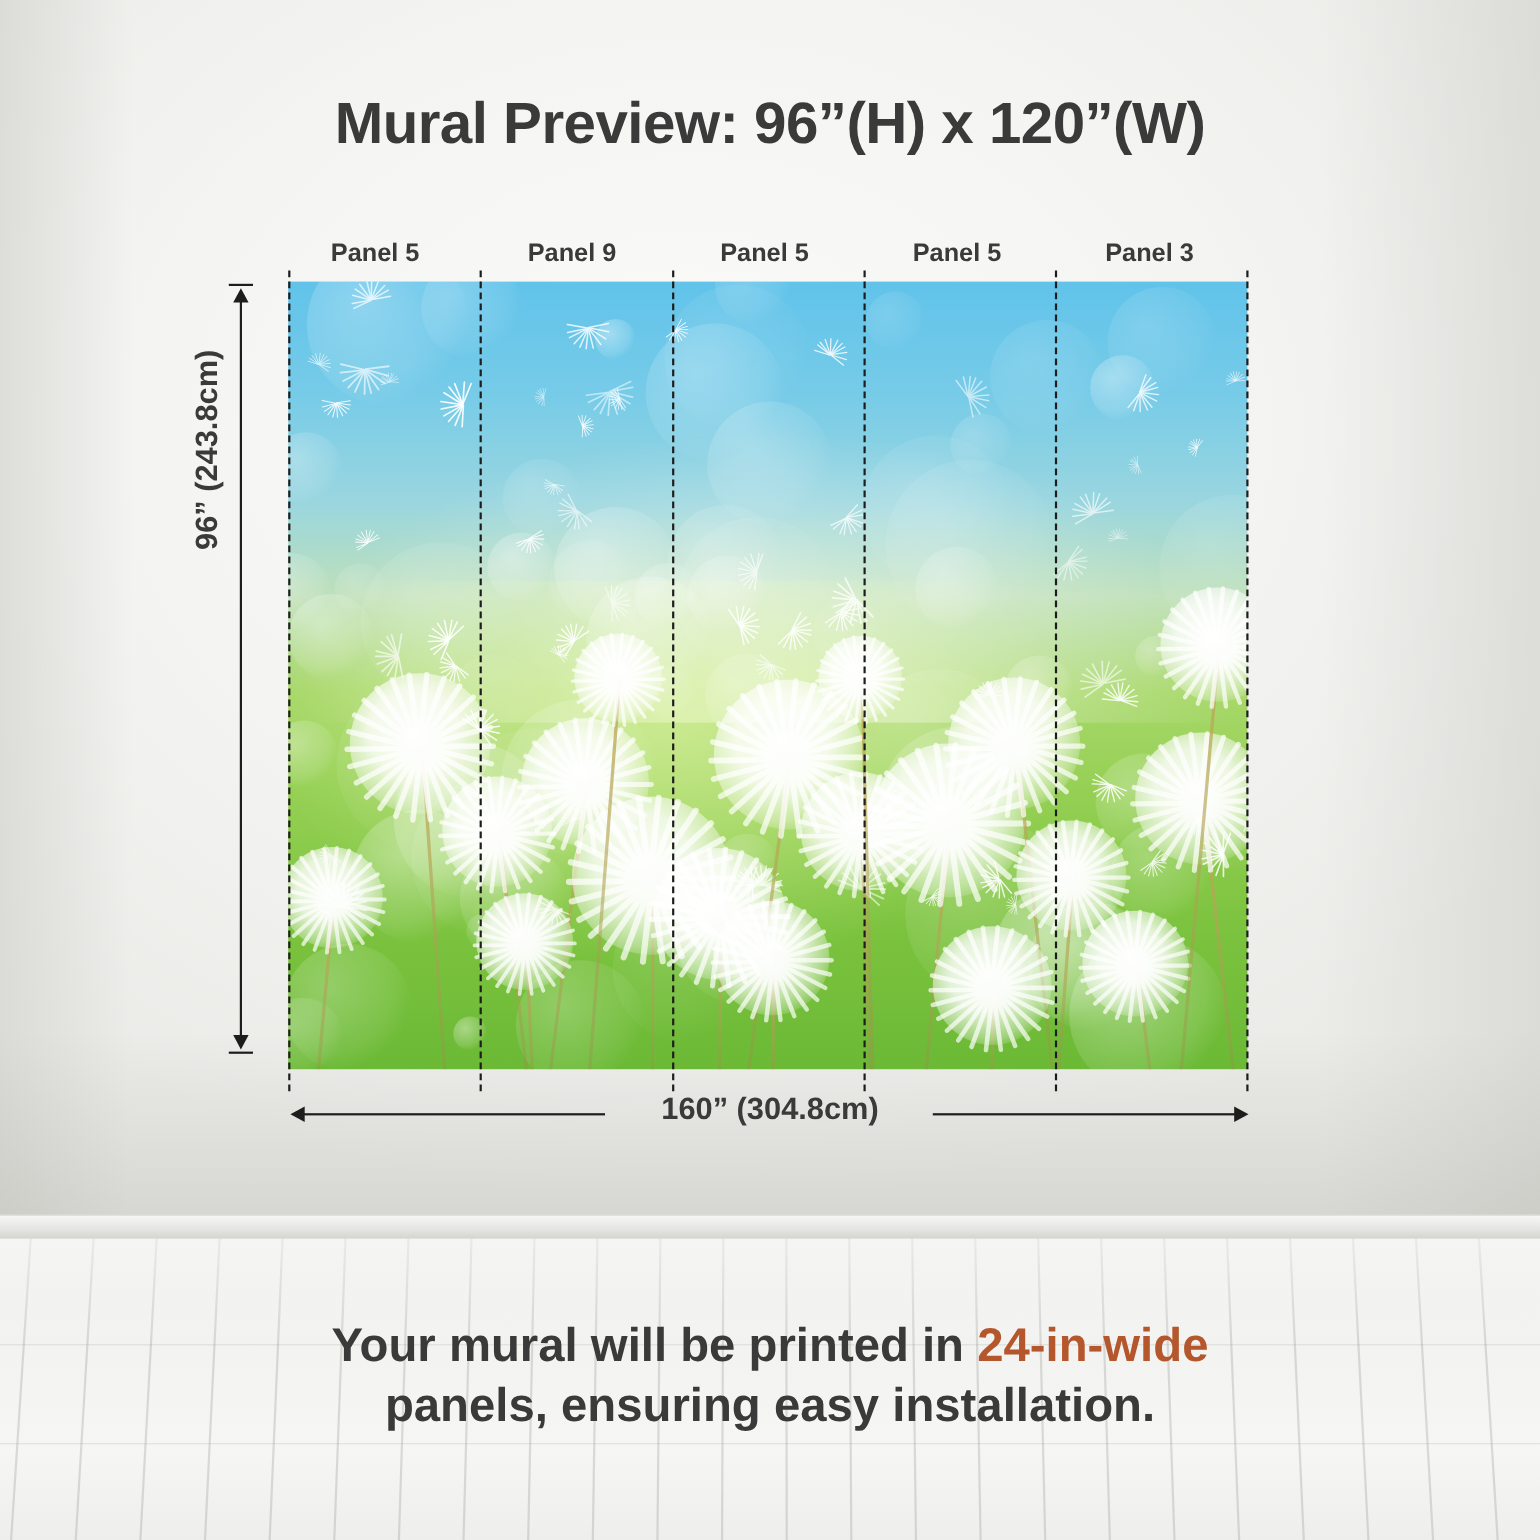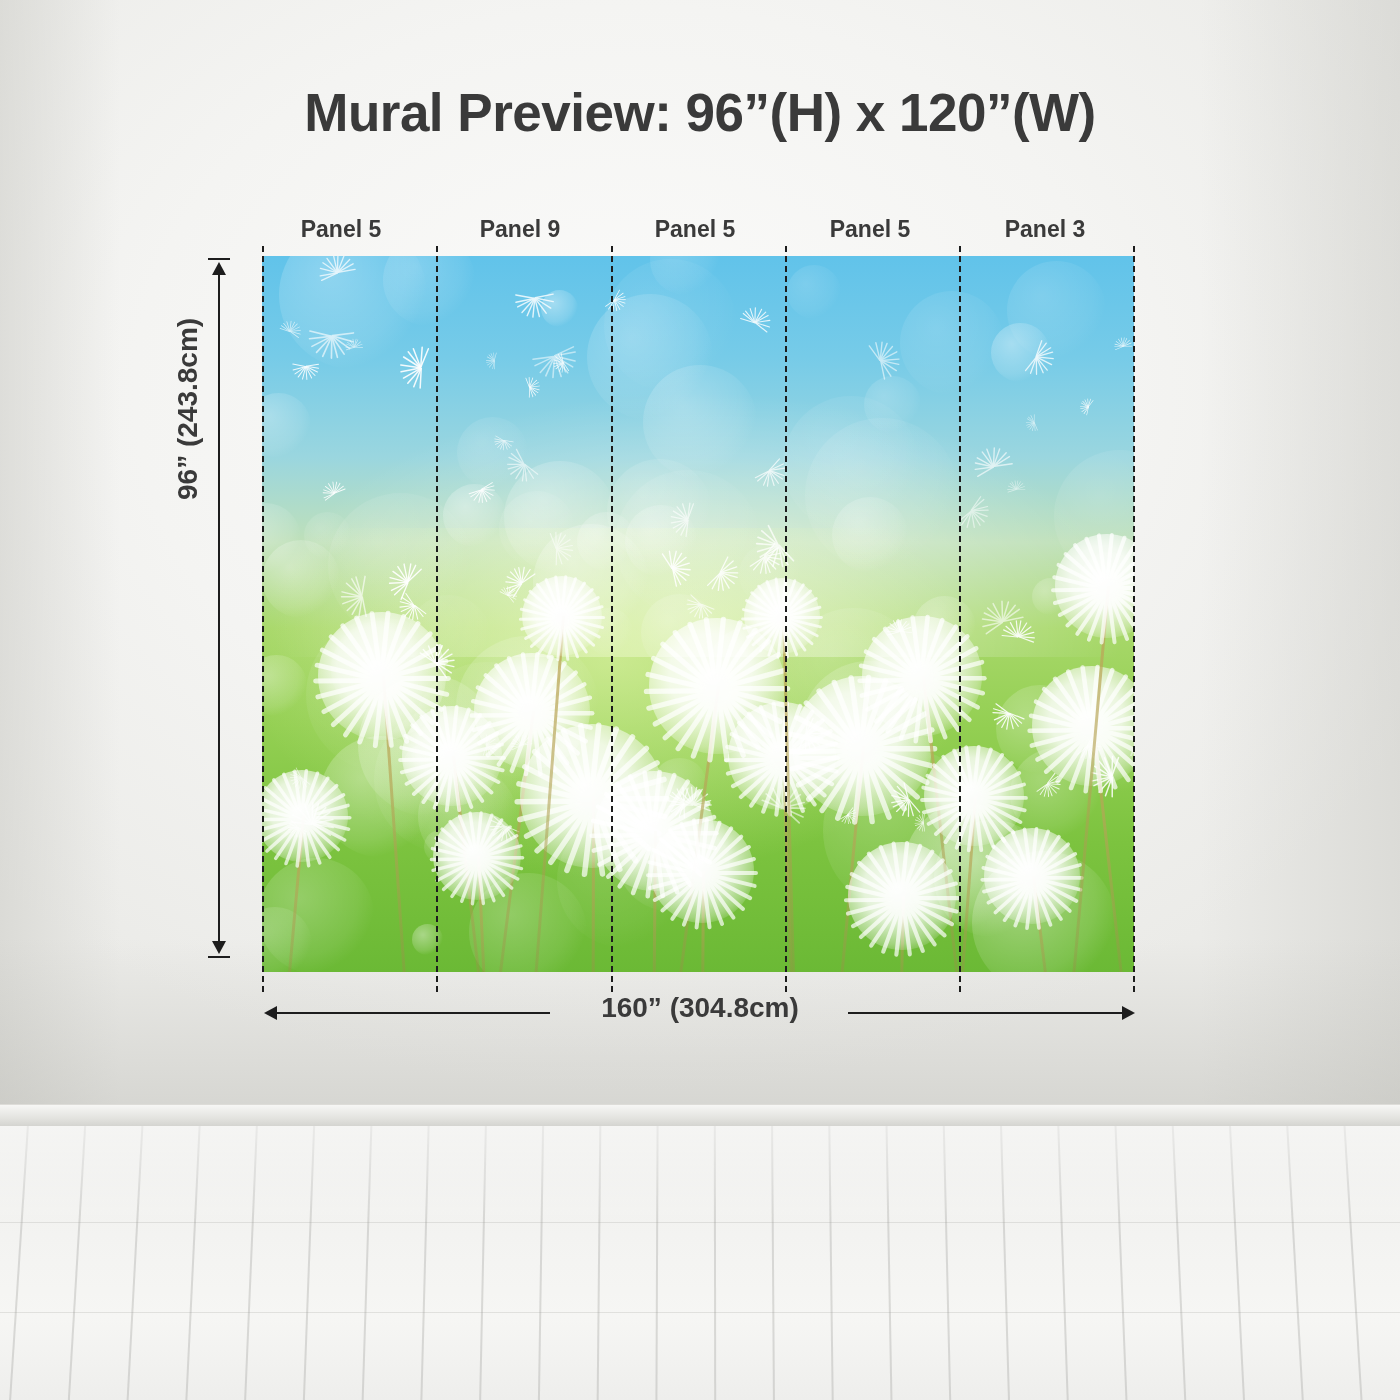--- a/index.html
+++ b/index.html
@@ -1722,14 +1722,20 @@
         <div class="plank" style="left:1178px; transform: skewX(2.61deg);"></div>
         <div class="plank" style="left:1236px; transform: skewX(2.92deg);"></div>
         <div class="plank" style="left:1294px; transform: skewX(3.24deg);"></div>
         <div class="plank" style="left:1352px; transform: skewX(3.56deg);"></div>
         <div class="plank-h" style="top:96px;"></div>
         <div class="plank-h" style="top:186px;"></div>
       </div>
     <div class="floor-overlay"></div>
   </div>
 
+  <div class="footer">
+    <div>
+      <span>Your mural will be printed in </span><span class="hl">24-in-wide</span>
+    </div>
+    <div>panels, ensuring easy installation.</div>
+  </div>
 
 </div>
 
 </body></html>

